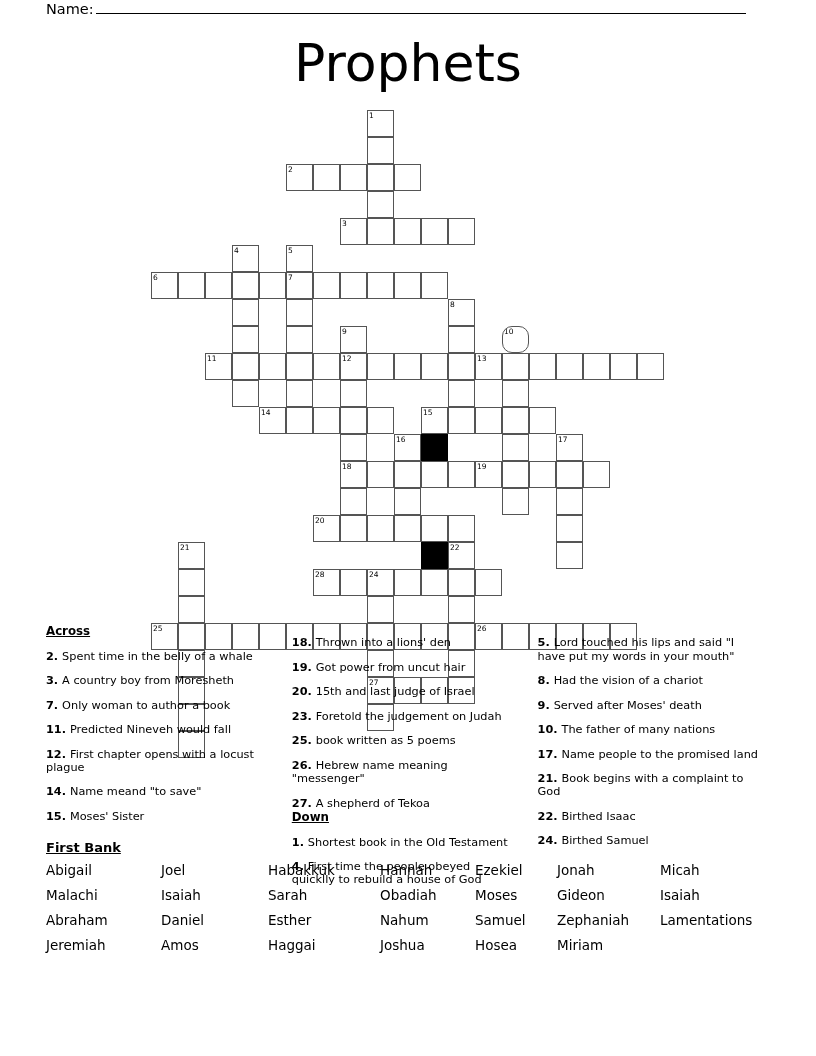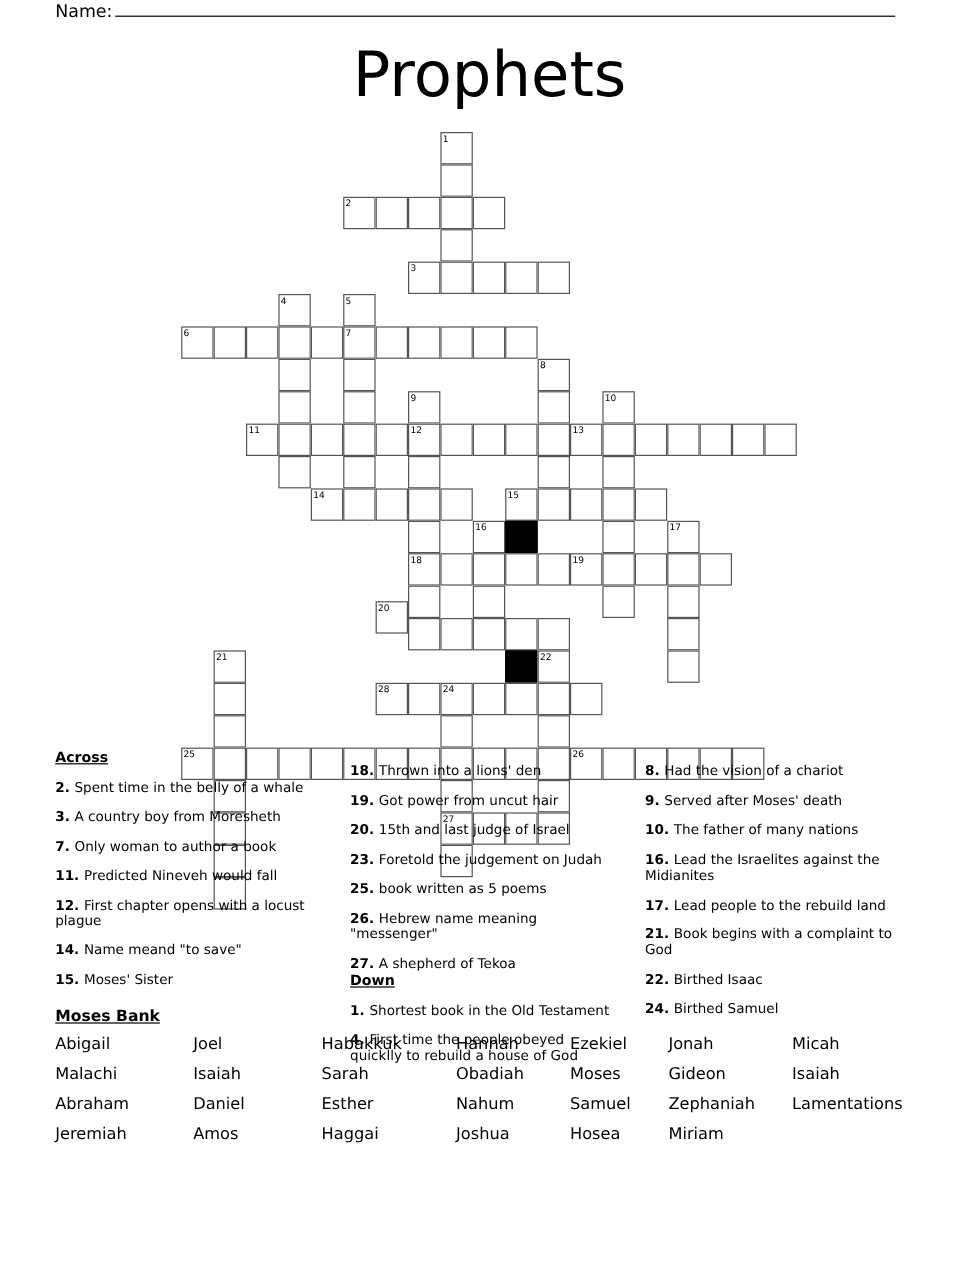--- a/index.html
+++ b/index.html
@@ -186,21 +186,21 @@
     <div class="cell" style="left: 286px; top: 299px;"></div>
     <div class="cell" style="left: 448px; top: 299px;">
       <span class="num">8</span>
     </div>
     <div class="cell" style="left: 232px; top: 326px;"></div>
     <div class="cell" style="left: 286px; top: 326px;"></div>
     <div class="cell" style="left: 340px; top: 326px;">
       <span class="num">9</span>
     </div>
     <div class="cell" style="left: 448px; top: 326px;"></div>
-    <div class="cell" style="left: 502px; top: 326px;">
+    <div class="cell" style="left: 502px; top: 326px; border-radius: 10px;">
       <span class="num">10</span>
     </div>
     <div class="cell" style="left: 205px; top: 353px;">
       <span class="num">11</span>
     </div>
     <div class="cell" style="left: 232px; top: 353px;"></div>
     <div class="cell" style="left: 259px; top: 353px;"></div>
     <div class="cell" style="left: 286px; top: 353px;"></div>
     <div class="cell" style="left: 313px; top: 353px;"></div>
     <div class="cell" style="left: 340px; top: 353px;">
@@ -258,21 +258,21 @@
       <span class="num">19</span>
     </div>
     <div class="cell" style="left: 502px; top: 461px;"></div>
     <div class="cell" style="left: 529px; top: 461px;"></div>
     <div class="cell" style="left: 556px; top: 461px;"></div>
     <div class="cell" style="left: 583px; top: 461px;"></div>
     <div class="cell" style="left: 340px; top: 488px;"></div>
     <div class="cell" style="left: 394px; top: 488px;"></div>
     <div class="cell" style="left: 502px; top: 488px;"></div>
     <div class="cell" style="left: 556px; top: 488px;"></div>
-    <div class="cell" style="left: 313px; top: 501px;">
+    <div class="cell" style="left: 313px; top: 515px;">
       <span class="num">20</span>
     </div>
     <div class="cell" style="left: 340px; top: 515px;"></div>
     <div class="cell" style="left: 367px; top: 515px;"></div>
     <div class="cell" style="left: 394px; top: 515px;"></div>
     <div class="cell" style="left: 421px; top: 515px;"></div>
     <div class="cell" style="left: 448px; top: 515px;"></div>
     <div class="cell" style="left: 556px; top: 515px;"></div>
     <div class="cell" style="left: 178px; top: 542px;">
       <span class="num">21</span>
@@ -351,33 +351,33 @@
       <p class="clue"><span class="cnum">20. </span><span>15th and last judge of Israel</span></p>
       <p class="clue"><span class="cnum">23. </span><span>Foretold the judgement on Judah</span></p>
       <p class="clue"><span class="cnum">25. </span><span>book written as 5 poems</span></p>
       <p class="clue"><span class="cnum">26. </span><span>Hebrew name meaning "messenger"</span></p>
       <p class="clue"><span class="cnum">27. </span><span>A shepherd of Tekoa</span></p>
       <span class="section-head">Down</span>
       <p class="clue"><span class="cnum">1. </span><span>Shortest book in the Old Testament</span></p>
       <p class="clue"><span class="cnum">4. </span><span>First time the people obeyed quicklly to rebuild a house of God</span></p>
     </div>
   <div class="clue-col" id="clue-col-3">
+      <p class="clue"><span class="cnum">5. </span><span>Lord touched his lips and said "I have put my words in your mouth"</span></p>
       <p class="clue"><span class="cnum">8. </span><span>Had the vision of a chariot</span></p>
       <p class="clue"><span class="cnum">9. </span><span>Served after Moses' death</span></p>
       <p class="clue"><span class="cnum">10. </span><span>The father of many nations</span></p>
-      <p class="clue"><span class="cnum">16. </span><span>Lead the Israelites against the Midianites</span></p>
-      <p class="clue"><span class="cnum">17. </span><span>Lead people to the rebuild land</span></p>
+      <p class="clue"><span class="cnum">17. </span><span>Name people to the promised land</span></p>
       <p class="clue"><span class="cnum">21. </span><span>Book begins with a complaint to God</span></p>
       <p class="clue"><span class="cnum">22. </span><span>Birthed Isaac</span></p>
       <p class="clue"><span class="cnum">24. </span><span>Birthed Samuel</span></p>
     </div>
 </div>
 
 <div id="wordbank">
-  <span class="wb-head">Moses Bank</span>
+  <span class="wb-head">First Bank</span>
   <div class="wb-grid" id="wb-grid">
       <span class="wb-word">Abigail</span>
       <span class="wb-word">Joel</span>
       <span class="wb-word">Habakkuk</span>
       <span class="wb-word">Hannah</span>
       <span class="wb-word">Ezekiel</span>
       <span class="wb-word">Jonah</span>
       <span class="wb-word">Micah</span>
       <span class="wb-word">Malachi</span>
       <span class="wb-word">Isaiah</span>

